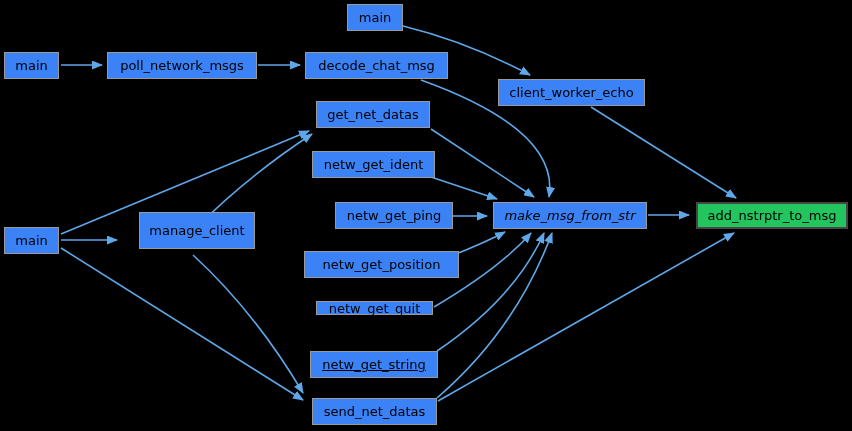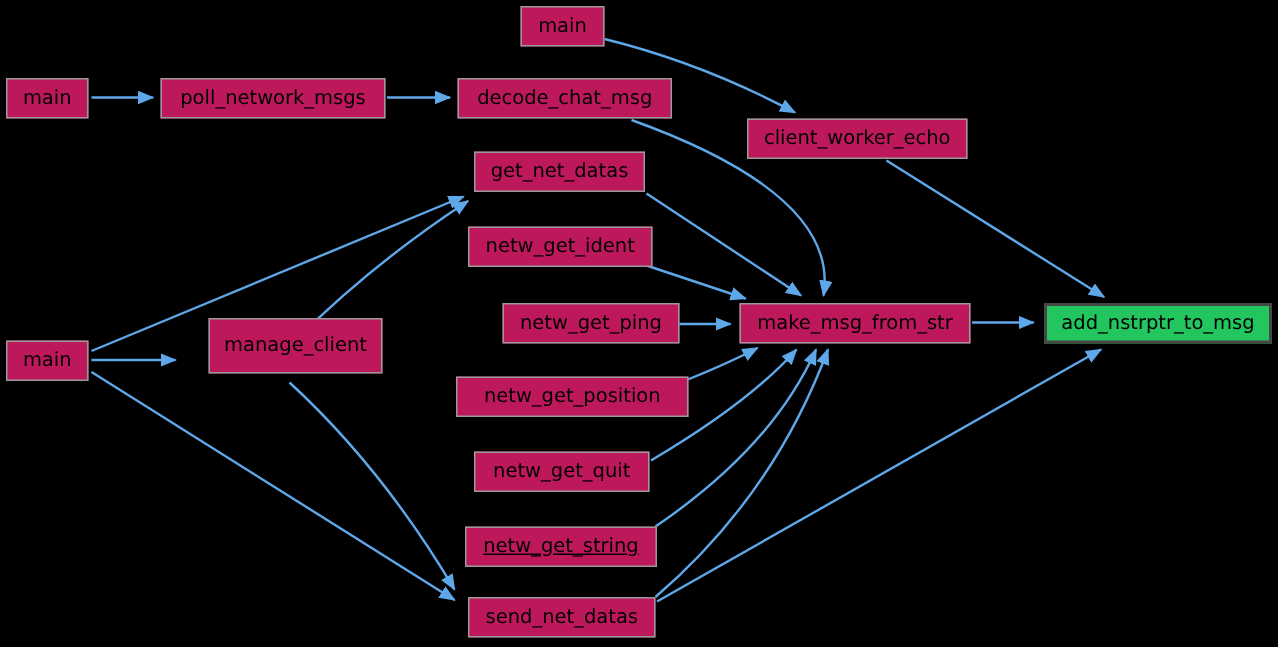--- a/index.html
+++ b/index.html
@@ -8,21 +8,21 @@
     background:#000000;
     position:relative;
     overflow:hidden;
     font-family:"DejaVu Sans", sans-serif;
   }
   #graph { position:absolute; left:0; top:0; width:852px; height:431px; }
   #edges { position:absolute; left:0; top:0; }
   .node {
     position:absolute;
     box-sizing:border-box;
-    background:#be185d;
+    background:#3b82f6;
     border:1.5px solid #9a9a9a;
     color:#000000;
     font-size:13px;
     display:flex;
     align-items:center;
     justify-content:center;
     white-space:nowrap;
     cursor:pointer;
   }
   .node.highlight {
@@ -86,30 +86,30 @@
       </div>
       <div class="node" style="left: 315px; top: 202px; width: 118px; height: 27px; margin-left: 20px;">
         <span>netw_get_ping</span>
       </div>
       <div class="node" style="left: 4px; top: 227px; width: 55px; height: 27px;">
         <span>main</span>
       </div>
       <div class="node" style="left: 123px; top: 212px; width: 116px; height: 37px; margin-left: 16px;">
         <span>manage_client</span>
       </div>
-      <div class="node" style="left: 493px; top: 202px; width: 154px; height: 27px;">
+      <div class="node" style="left: 493px; top: 202px; width: 154px; height: 27px; font-style: italic;">
         <span>make_msg_from_str</span>
       </div>
       <div class="node highlight" style="left: 696px; top: 202px; width: 152px; height: 27px;">
         <span>add_nstrptr_to_msg</span>
       </div>
       <div class="node" style="left: 304px; top: 251px; width: 155px; height: 27px;">
         <span>netw_get_position</span>
       </div>
-      <div class="node" style="left: 316px; top: 301px; width: 117px; height: 27px;">
+      <div class="node" style="left: 316px; top: 301px; width: 117px; height: 14px;">
         <span>netw_get_quit</span>
       </div>
       <div class="node" style="left: 310px; top: 351px; width: 128px; height: 27px; text-decoration: underline;">
         <span>netw_get_string</span>
       </div>
       <div class="node" style="left: 312px; top: 398px; width: 125px; height: 27px;">
         <span>send_net_datas</span>
       </div>
     </div>
 </div>

